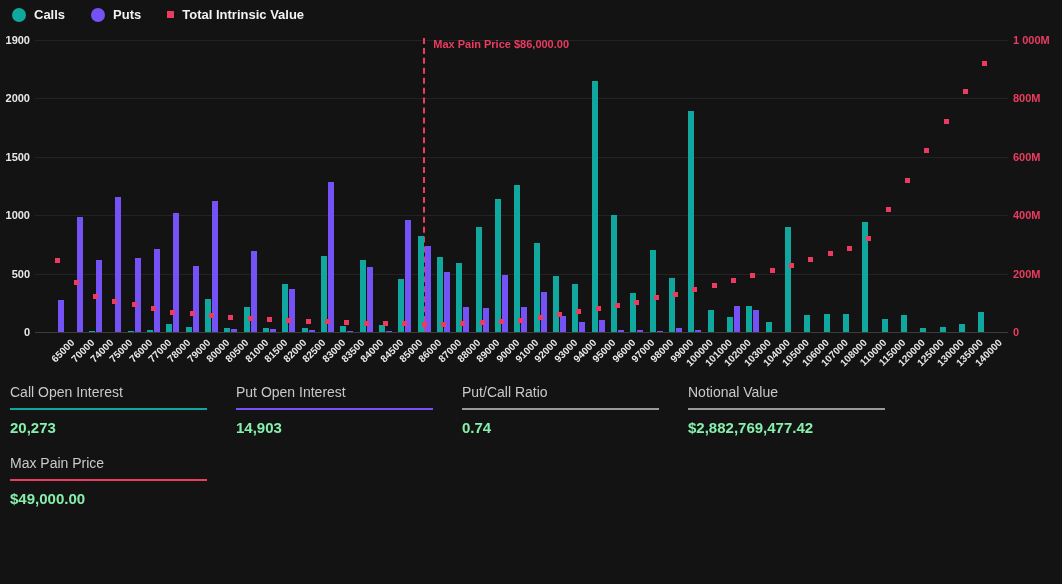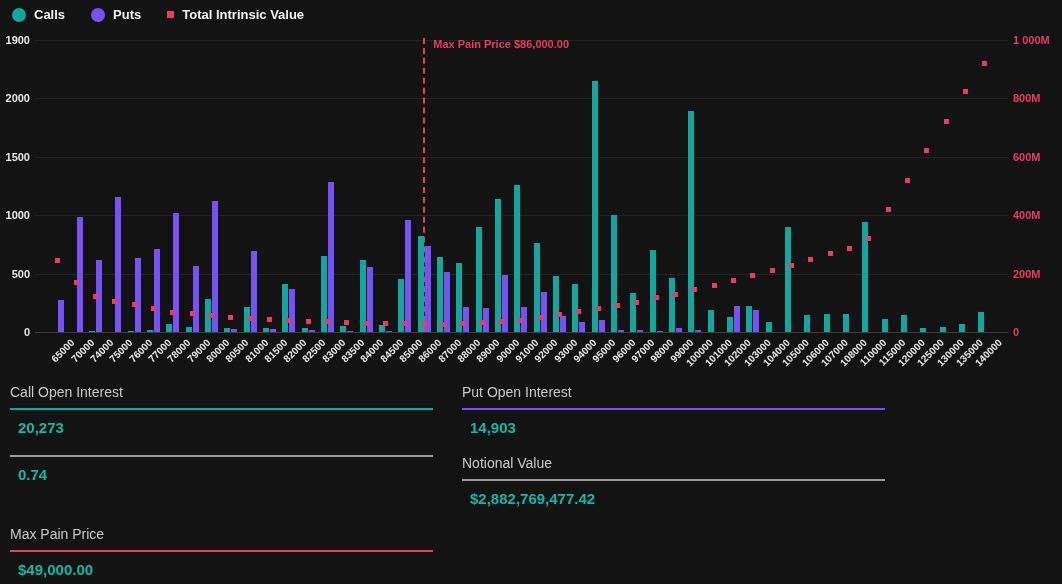--- a/index.html
+++ b/index.html
@@ -38,27 +38,27 @@
   .maxpain-line {
     position: absolute; top: 38px; width: 0; height: 294px;
     border-left: 2px dashed #ec3b61;
   }
   .maxpain-label {
     position: absolute; top: 38px; white-space: nowrap;
     font-size: 11px; font-weight: bold;
   }
   .stats {
     position: absolute; top: 384px; left: 0; width: 906px;
-    display: grid; grid-template-columns: 1fr 1fr;
+    display: grid; grid-template-columns: 1fr 1fr 1fr 1fr;
     column-gap: 29px; row-gap: 19px;
     padding: 0 21px 0 10px;
   }
   .stat-label { color: #c9c9c9; font-size: 14px; padding-bottom: 8px; }
   .stat-line { height: 2px; width: 100%; }
-  .stat-value { color: #14b8a6; font-size: 15px; font-weight: bold; padding-top: 9px; margin-left: 8px; }
+  .stat-value { color: #86efac; font-size: 15px; font-weight: bold; padding-top: 9px; }
 </style>
 </head>
 <body>
 
 <div id="chart">
     <div class="gridline zero" style="top: 332px;"></div>
     <div class="ytick-left" style="top: 326px;">0</div>
     <div class="gridline" style="top: 273.6px;"></div>
     <div class="ytick-left" style="top: 267.6px;">500</div>
     <div class="gridline" style="top: 215.2px;"></div>
@@ -279,20 +279,21 @@
     <div class="stat-label">Call Open Interest</div>
     <div class="stat-line" style="background-color: rgb(16, 168, 158);"></div>
     <div class="stat-value">20,273</div>
   </div>
   <div class="stat">
     <div class="stat-label">Put Open Interest</div>
     <div class="stat-line" style="background-color: rgb(116, 82, 245);"></div>
     <div class="stat-value">14,903</div>
   </div>
   <div class="stat">
+    <div class="stat-label">Put/Call Ratio</div>
     <div class="stat-line" style="background-color: rgb(154, 154, 154);"></div>
     <div class="stat-value">0.74</div>
   </div>
   <div class="stat">
     <div class="stat-label">Notional Value</div>
     <div class="stat-line" style="background-color: rgb(154, 154, 154);"></div>
     <div class="stat-value">$2,882,769,477.42</div>
   </div>
   <div class="stat">
     <div class="stat-label">Max Pain Price</div>

